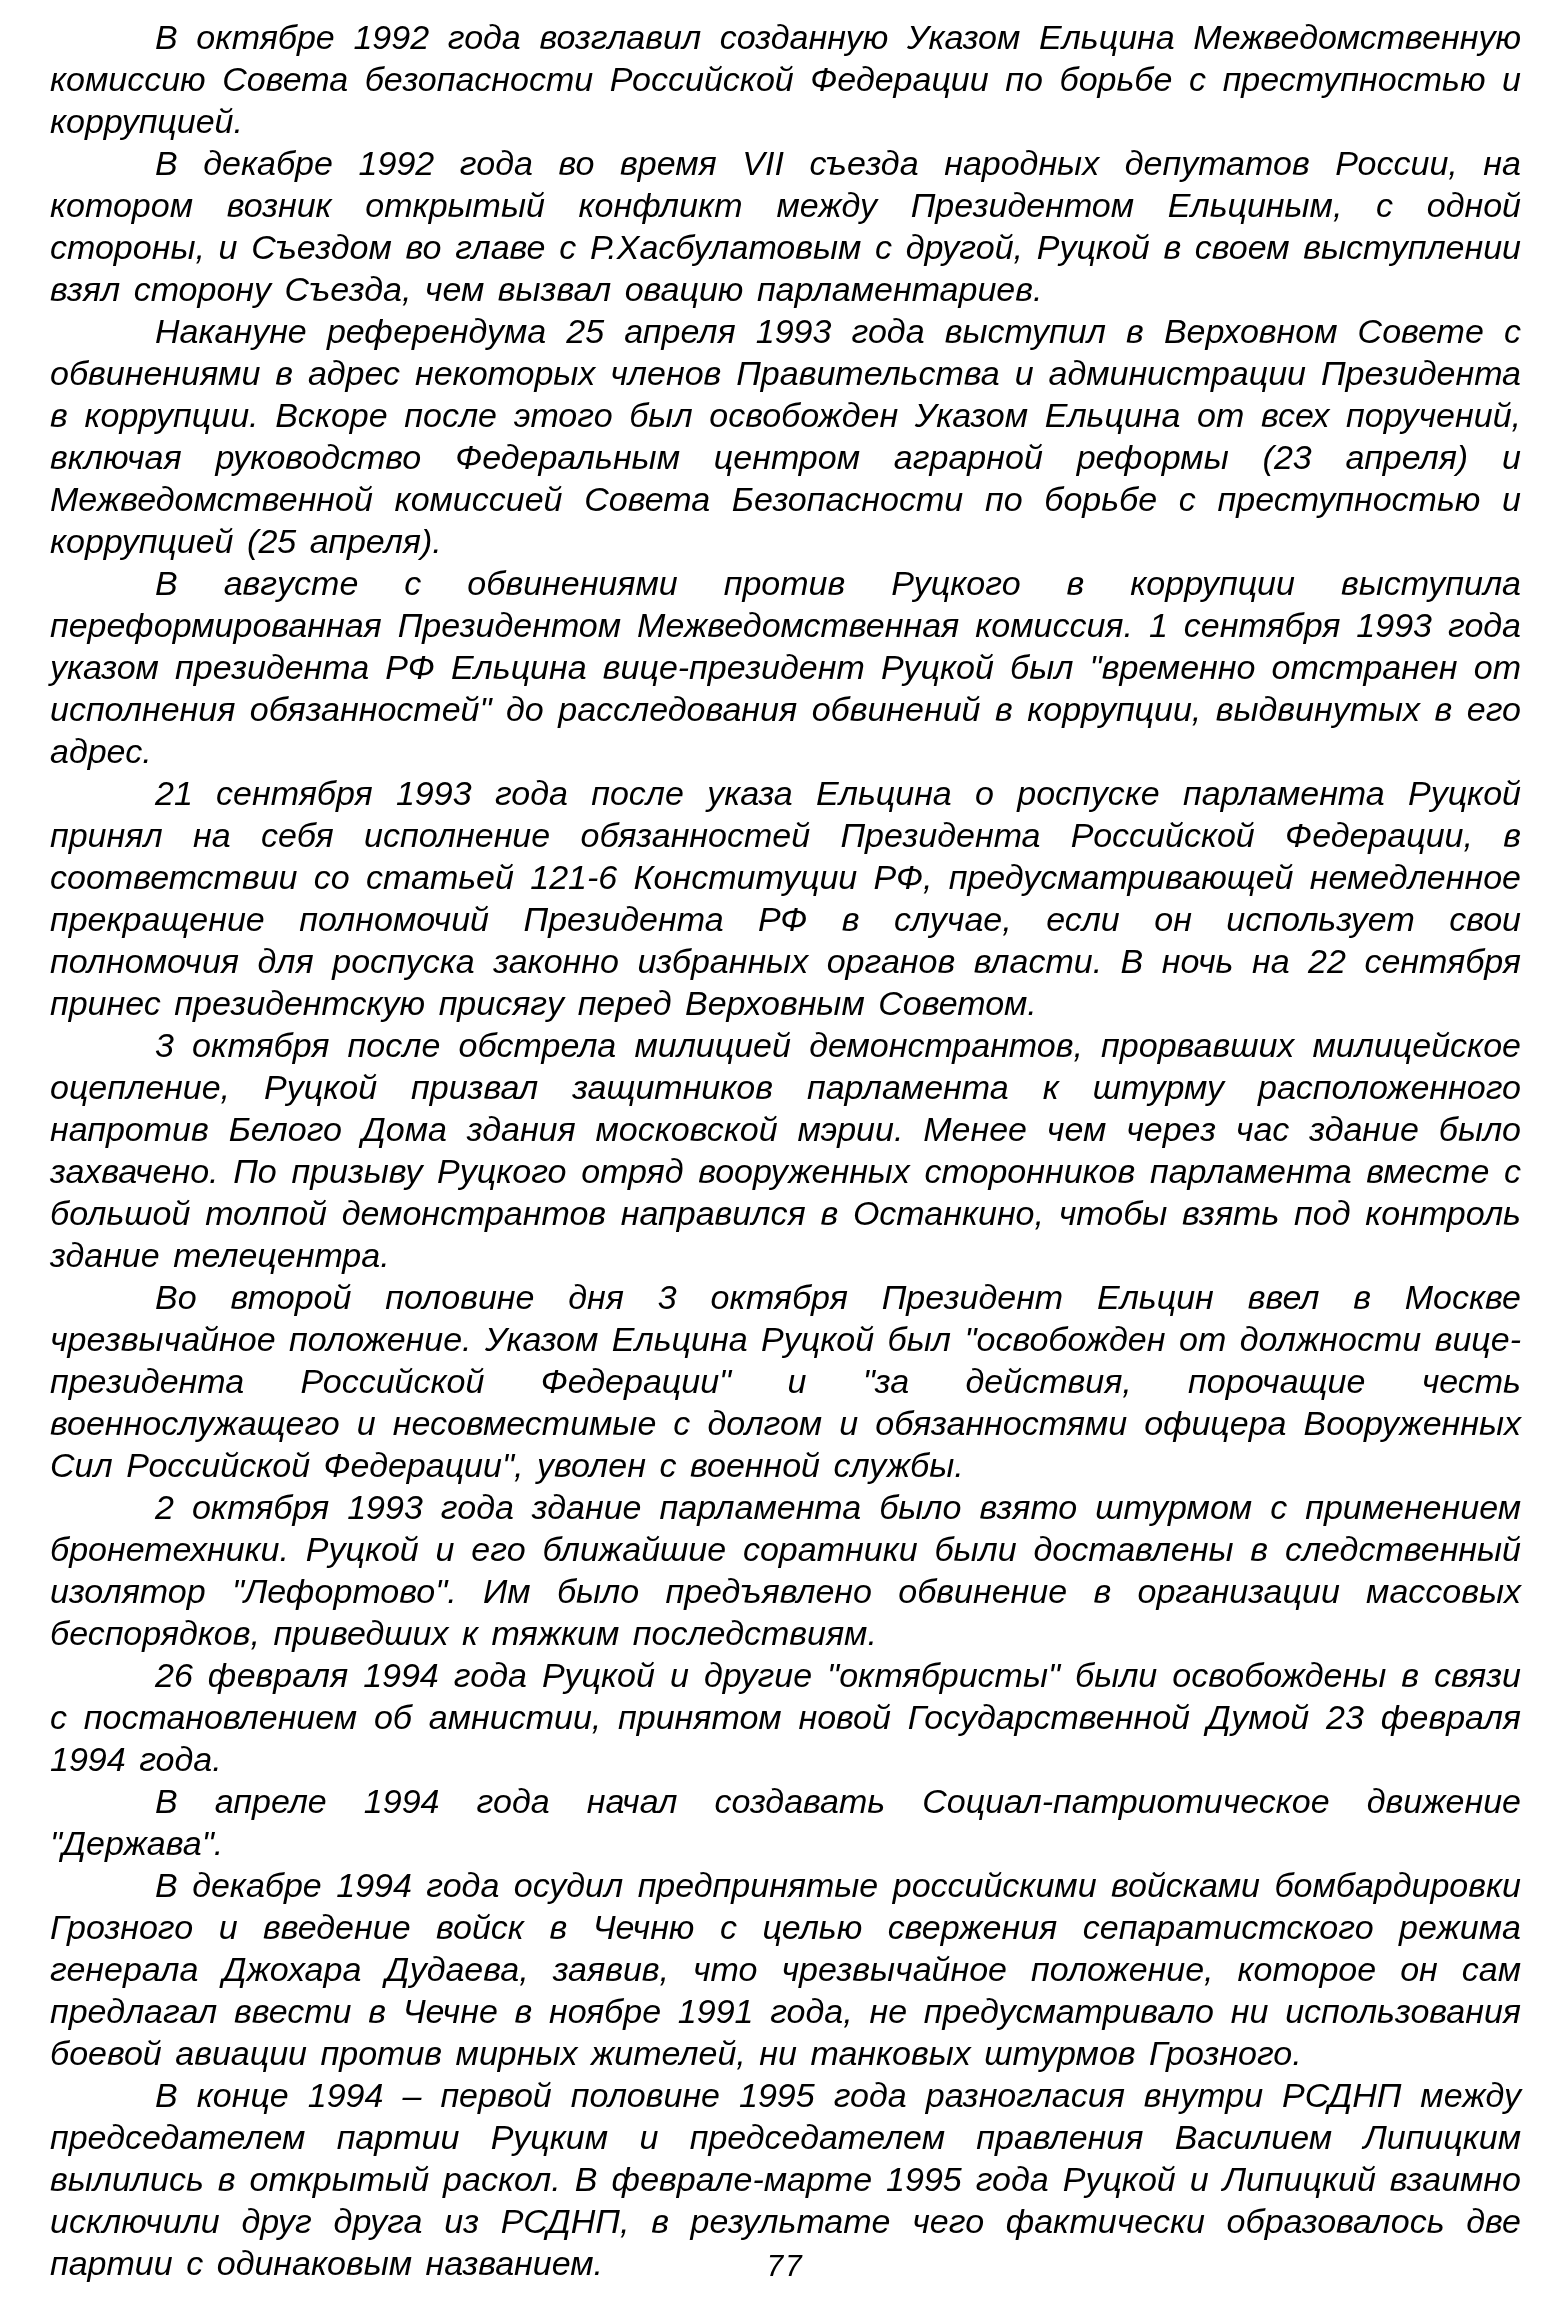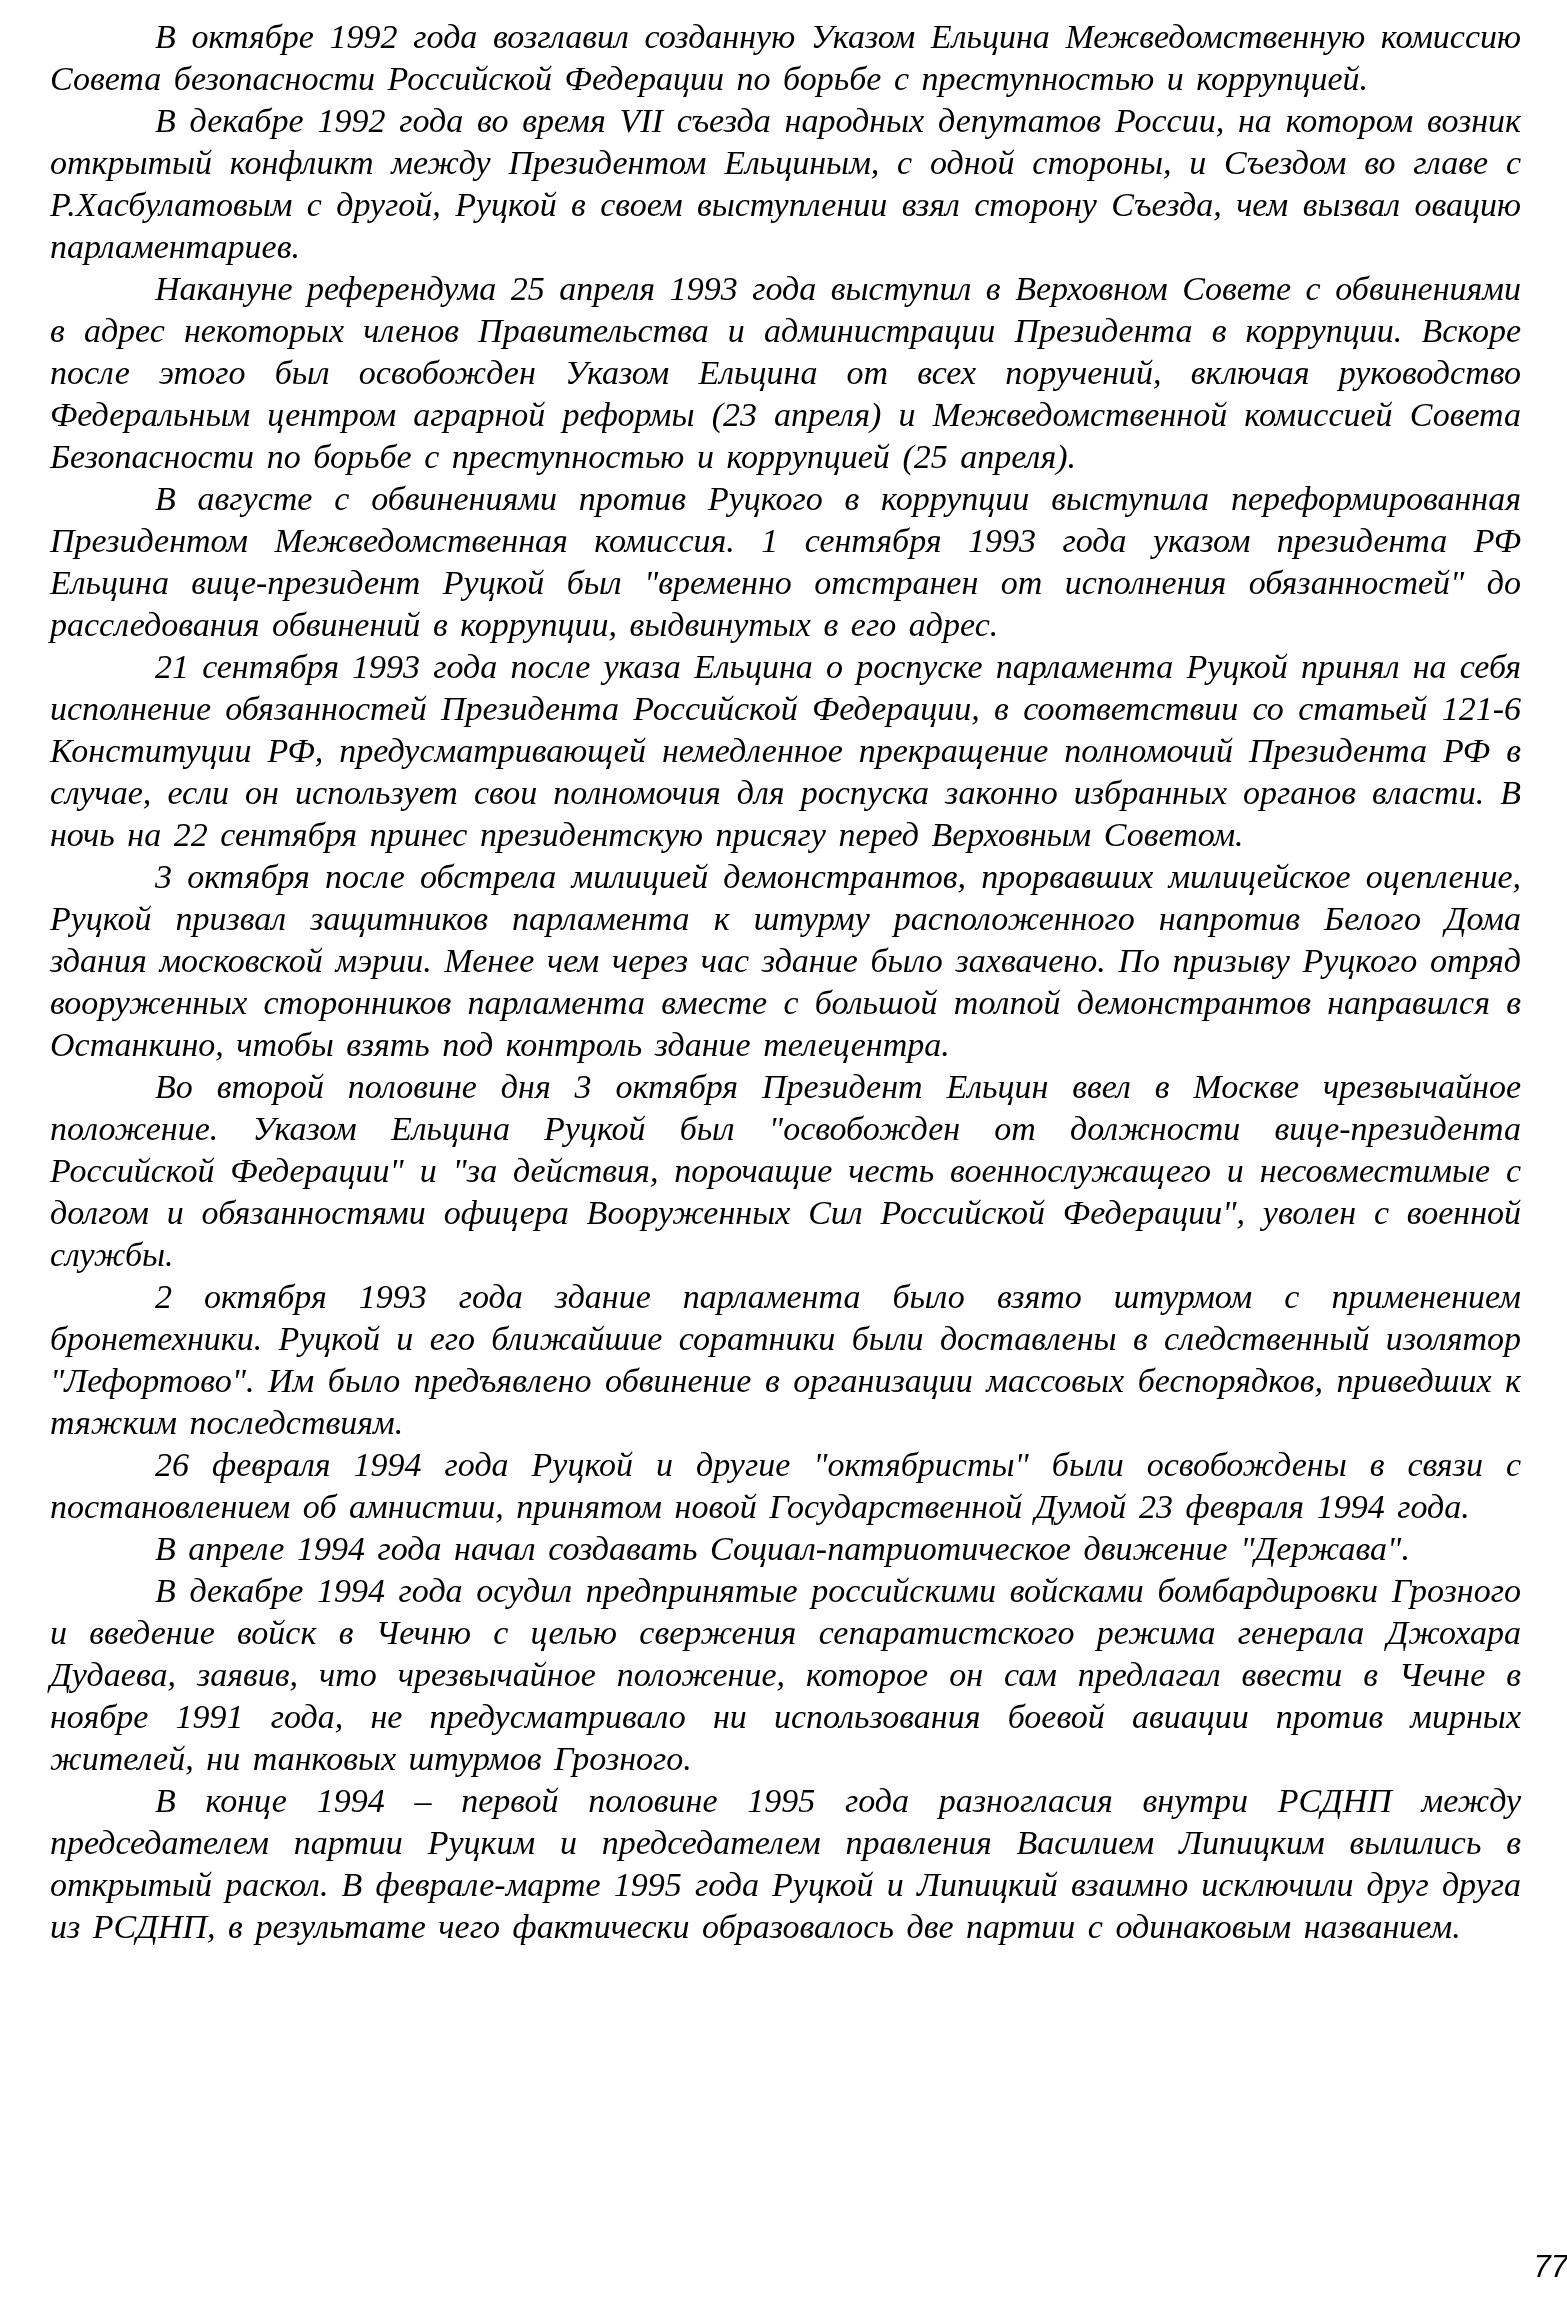--- a/index.html
+++ b/index.html
@@ -19,37 +19,37 @@
     position: absolute;
     inset: 0;
     background: #ffffff;
   }
   .page-content {
     padding: 15.7px 47px 0 50px;
   }
   p.para {
     margin: 0;
     padding: 0;
-    font-family: Liberation Serif, serif;
+    font-family: Liberation Sans, sans-serif;
     font-style: italic;
     font-weight: 400;
     font-size: 34px;
     line-height: 42px;
     text-align: justify;
     text-indent: 105px;
     color: #000000;
     word-spacing: 0.12em;
   }
   .page-number {
     position: absolute;
     bottom: 34px;
     left: 0;
     right: 0;
-    text-align: right;
-    font-family: Liberation Sans, sans-serif;
+    text-align: center;
+    font-family: Liberation Mono, monospace;
     font-style: italic;
     font-size: 31px;
     color: #000000;
   }
 </style>
 </head>
 <body>
 
 <div class="page">
   <div class="page-content">

